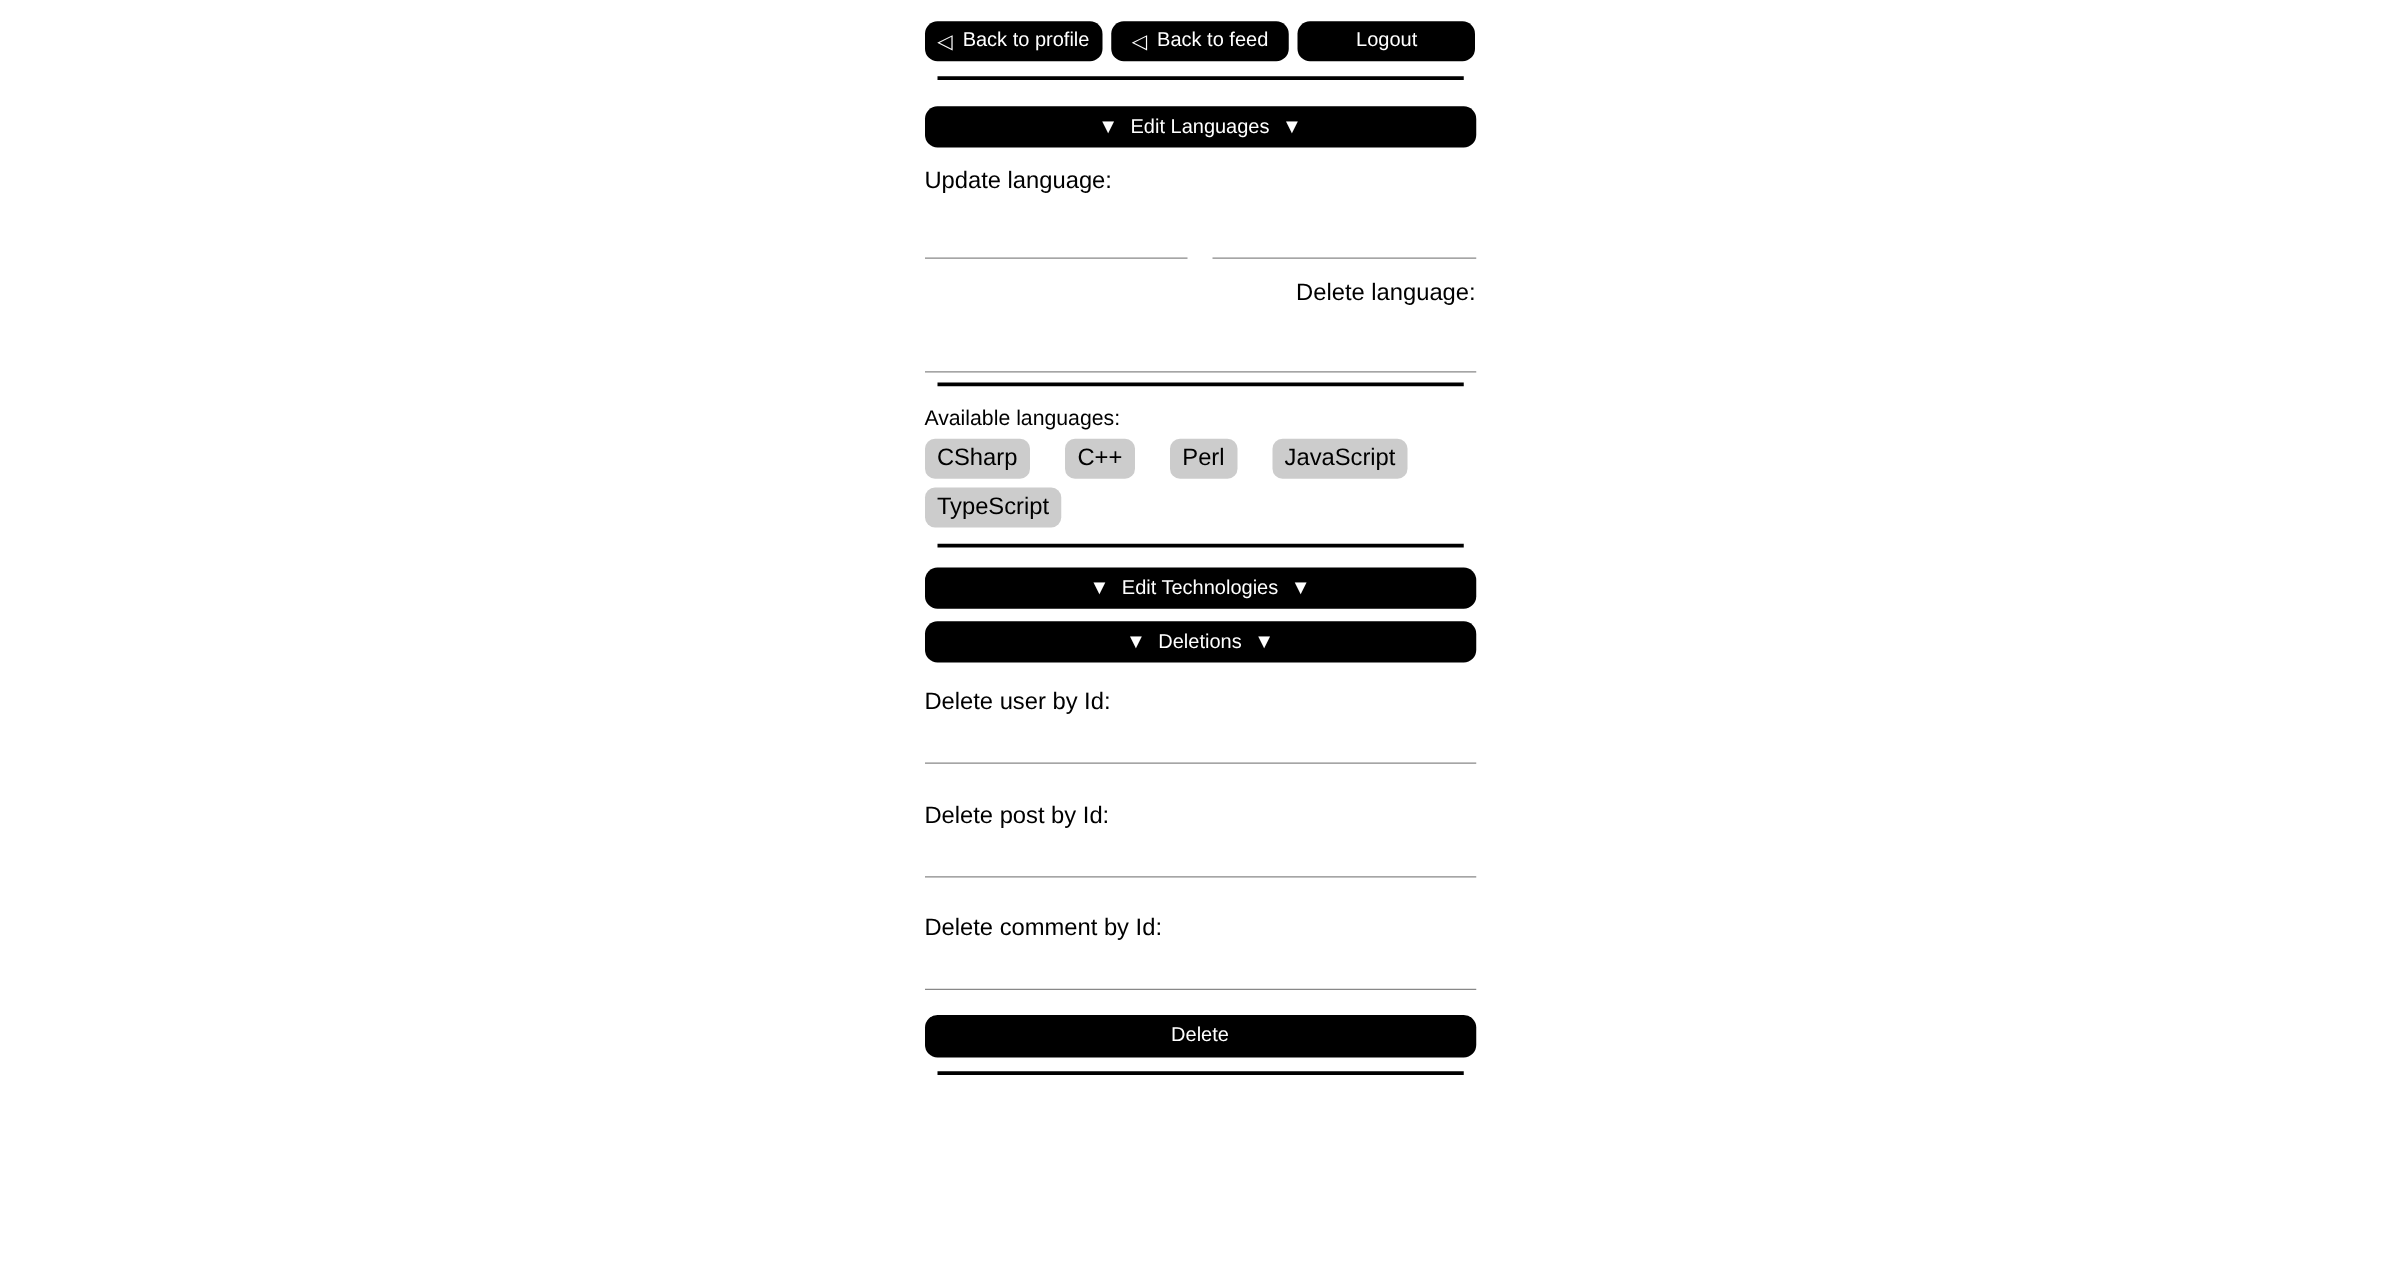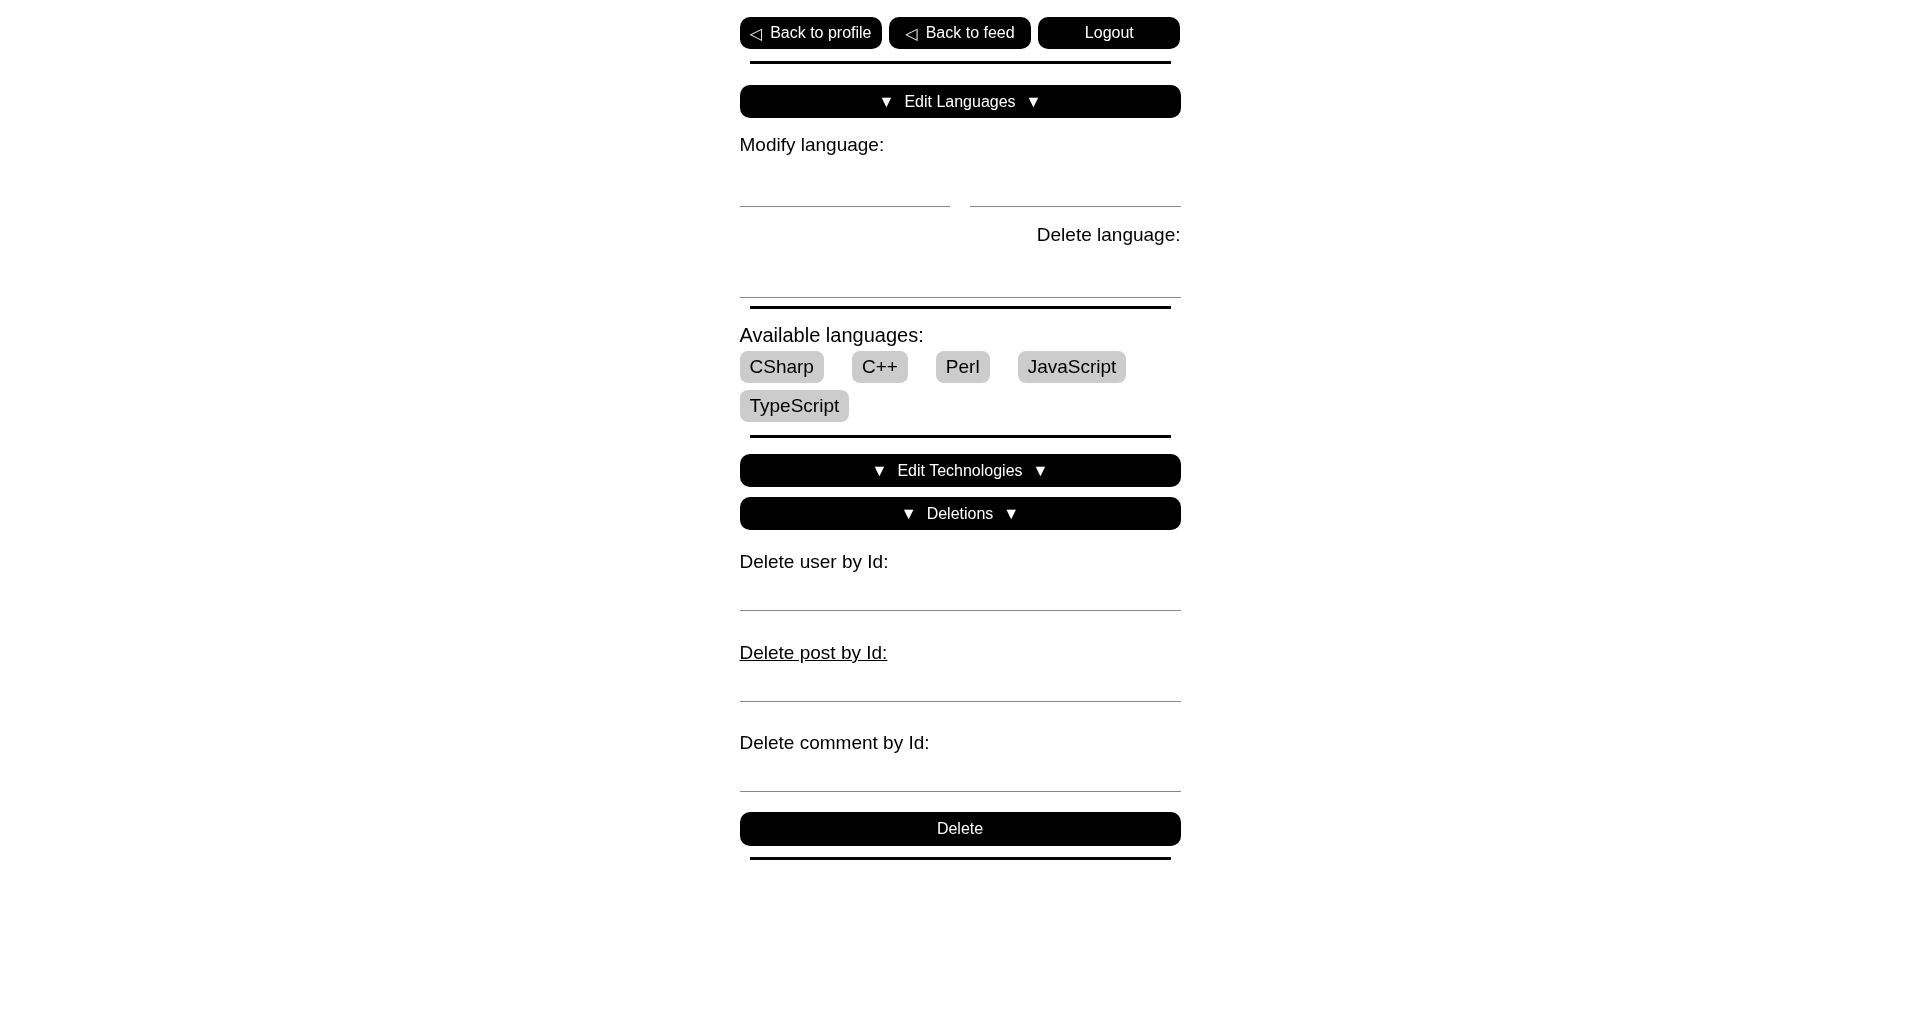--- a/index.html
+++ b/index.html
@@ -87,41 +87,41 @@
   .f-del-lang label{margin-top:17px;text-align:right;}
   .f-del-lang .u-input{height:52px;}
   .submit{
     height:34px;
   }
   .submit.modify{margin-top:19px;}
   .submit.delete{margin-top:20px;}
   hr.thick.after-modify{margin-top:8px;}
   .avail-label{
     margin-top:15px;
-    font-size:20px;
+    font-size:17px;
     line-height:22px;
   }
   .tags{
     margin-top:5px;
     display:flex;
     flex-wrap:wrap;
     gap:7px 28px;
   }
   .tag{
     display:inline-block;
     background:var(--tag-bg);
     color:var(--text);
     border-radius:8px;
     padding:4px 10px;
     font-size:19px;
     line-height:24px;
   }
   hr.thick.after-tags{margin-top:13px;}
   .f-user label{margin-top:21px;}
-  .f-post label{margin-top:31px;text-decoration:underline;}
+  .f-post label{margin-top:31px;}
   .f-comment label{margin-top:30px;}
   .del-field .u-input{height:38px;}
   hr.thick.bottom{margin-top:11px;}
 </style>
 </head>
 <body>
 
 <div class="col">
 
   <div class="btn-row">
@@ -141,21 +141,21 @@
   <hr class="thick after-buttons">
 
   <button class="btn toggle edit-languages">
     <span>▼</span>
     <span>Edit Languages</span>
     <span>▼</span>
   </button>
 
 
   <div class="field f-update">
-    <label>Modify language:</label>
+    <label>Update language:</label>
     <div class="two-col">
       <input type="text" class="u-input" style="">
       <input type="text" class="u-input" style="">
     </div>
   </div>
 
   <div class="field f-del-lang">
     <label>Delete language:</label>
     <input type="text" class="u-input" style="">
   </div>

